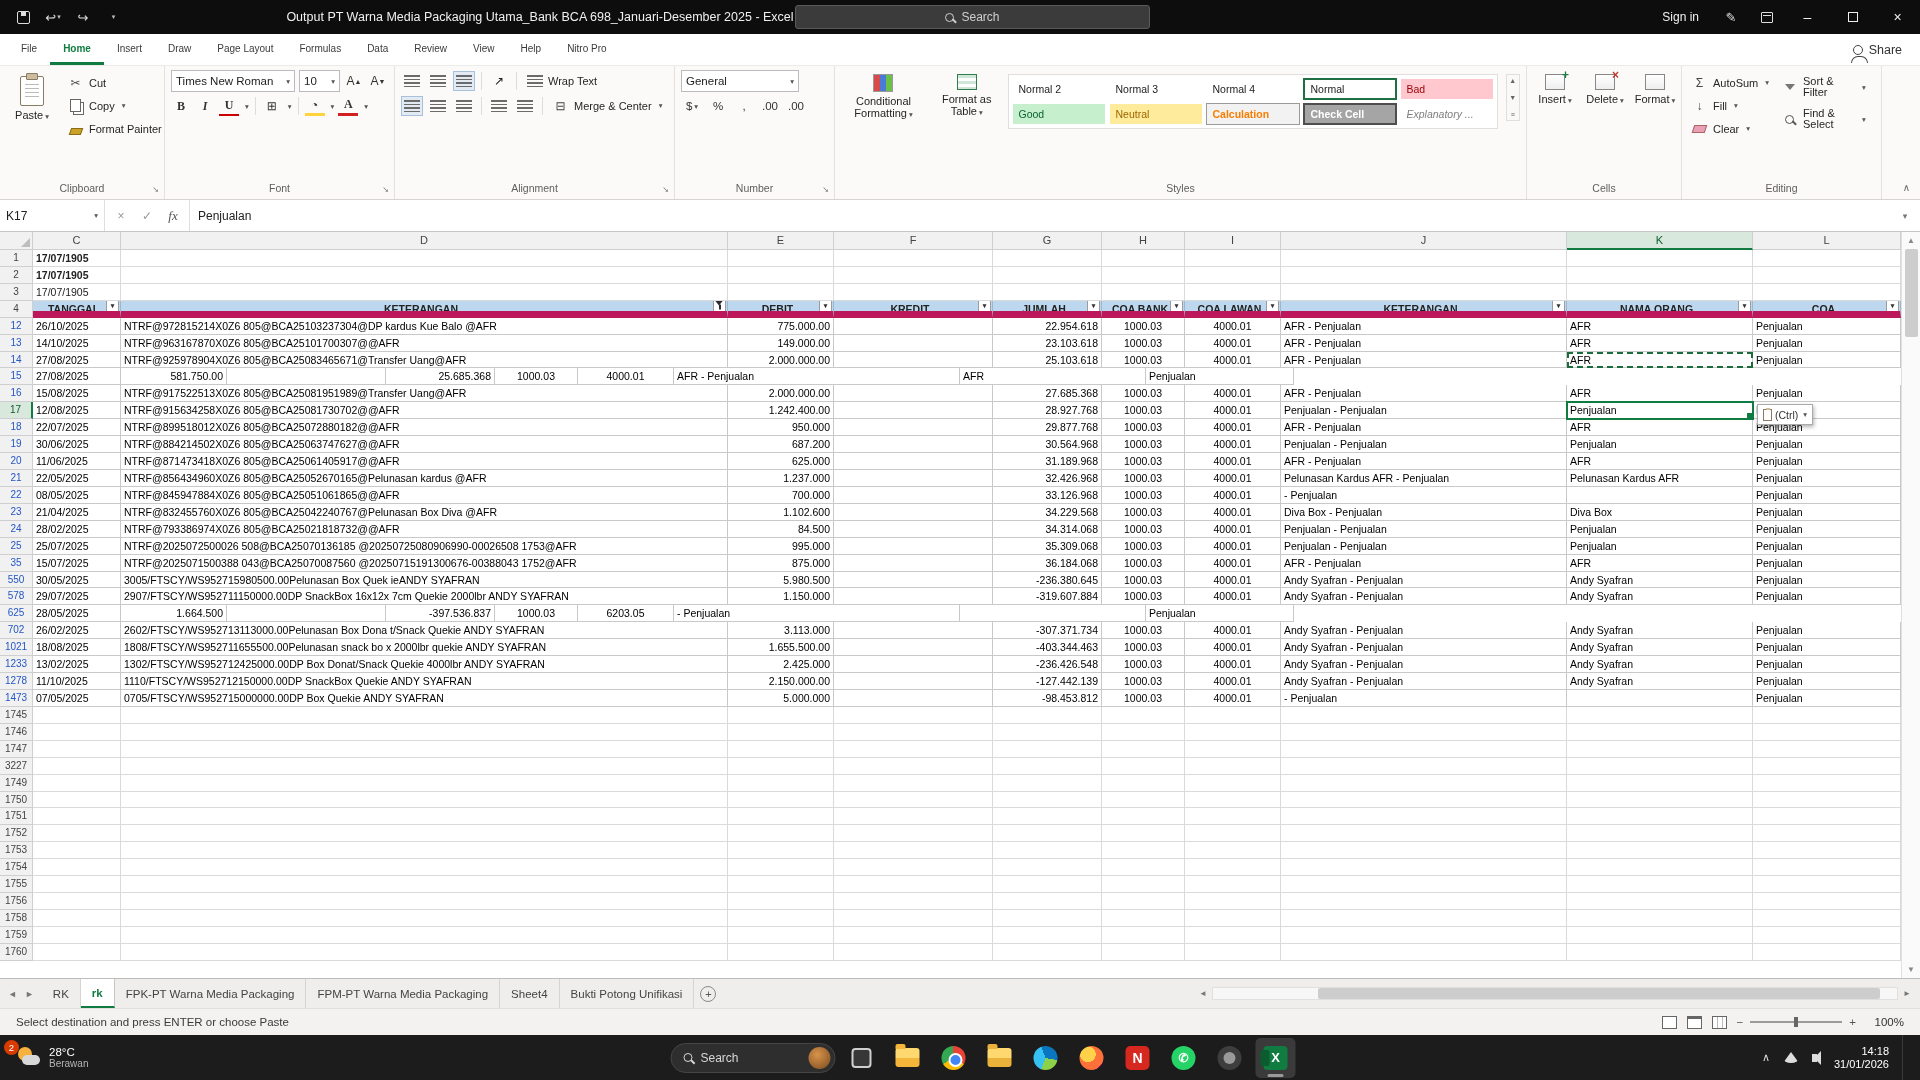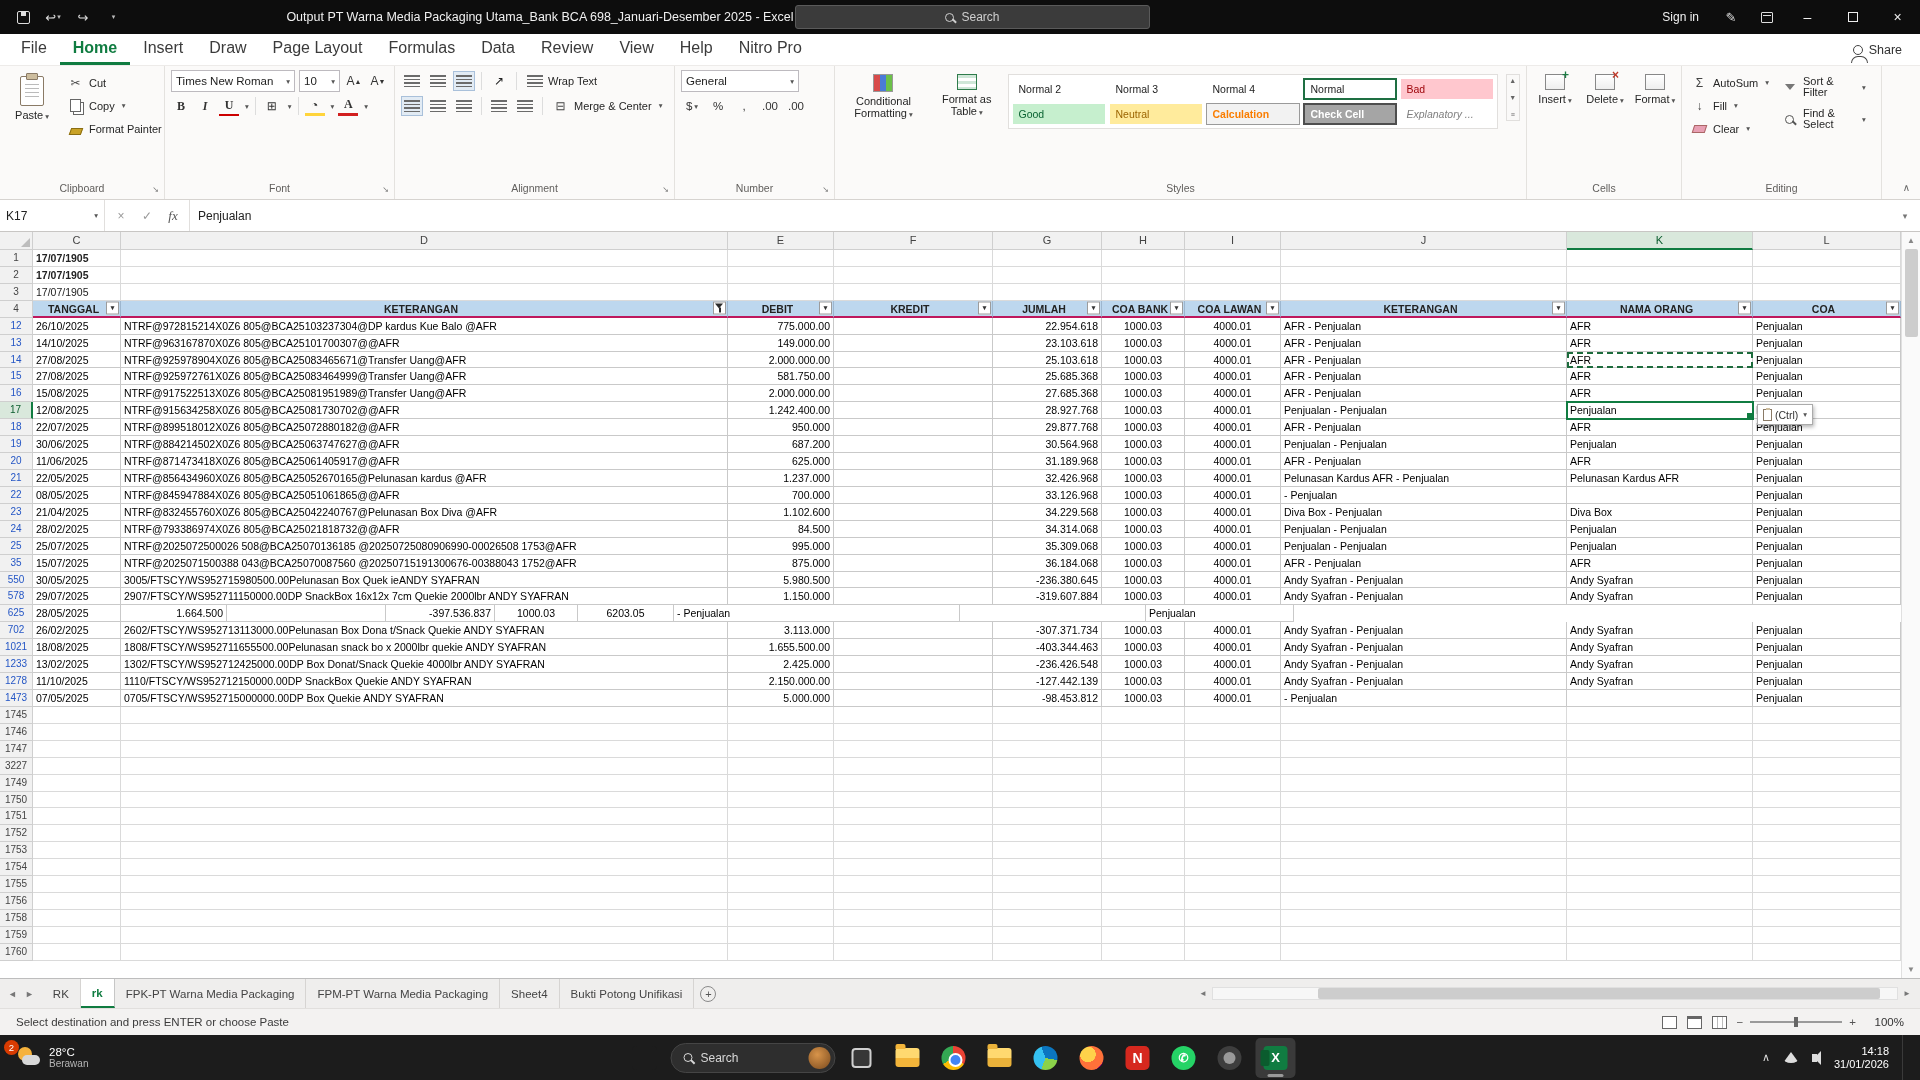--- a/index.html
+++ b/index.html
@@ -22,21 +22,21 @@
   .signin{font-size:12px;padding:0 14px;color:#f0f0f0}
   .tbicon{width:36px;height:100%;display:flex;align-items:center;justify-content:center;color:#ddd;font-size:13px}
   .ribdisp{width:12px;height:11px;border:1.5px solid #ddd;border-radius:1px;position:relative}
   .ribdisp::after{content:'';position:absolute;left:1px;right:1px;top:2px;height:1.5px;background:#ddd}
   .wbtn{width:45px;height:100%;display:flex;align-items:center;justify-content:center;color:#eee;font-size:14px}
   .maxbox{width:10px;height:10px;border:1.2px solid #eee}
 
   
   .tabsrow{height:32px;background:#fff;display:flex;align-items:stretch;flex:0 0 32px;border-bottom:1px solid #EDEBE9}
   #ribbon-tabs{display:flex;align-items:stretch;padding-left:8px}
-  .rtab{display:flex;align-items:center;padding:0 13px;font-size:16px;color:#3b3b3b;border-bottom:3px solid transparent}
+  .rtab{display:flex;align-items:center;padding:0 13px;font-size:10px;color:#3b3b3b;border-bottom:3px solid transparent}
   .rtab.active{color:#107C41;font-weight:bold;border-bottom:3px solid #107C41}
   .share{margin-left:auto;display:flex;align-items:center;gap:6px;padding:0 18px;color:#333;font-size:12.5px}
   .person{width:10px;height:10px;border-radius:50%;border:1.5px solid #444;position:relative}
   .person::after{content:'';position:absolute;left:-3px;top:10px;width:15px;height:6px;border:1.5px solid #444;border-bottom:none;border-radius:8px 8px 0 0}
 
   
   .ribbon{height:134px;flex:0 0 134px;background:#FBFAF9;border-bottom:1px solid #D6D3D0;display:flex;position:relative}
   .grp{display:flex;flex-direction:column;border-right:1px solid #E4E2DF;padding:4px 6px 2px 6px;position:relative}
   .grp-label{margin-top:auto;text-align:center;font-size:10.5px;color:#605E5C;padding:2px 0 3px;position:relative}
   .launcher{position:absolute;right:-1px;bottom:3px;font-size:8px;color:#777}
@@ -106,21 +106,21 @@
   .g-row:first-child{height:18px}
   .g-cell{flex:0 0 auto;overflow:hidden;white-space:nowrap;font-size:10.5px;line-height:16.5px;border-right:1px solid #DADADA;border-bottom:1px solid #DADADA;padding:0 3px;background:#fff;position:relative}
   .g-corner{width:33px;background:#F1F1F1;border-right:1px solid #CFCFCF;border-bottom:1px solid #CFCFCF}
   .corner-tri{position:absolute;right:2px;bottom:2px;width:0;height:0;border-left:9px solid transparent;border-bottom:9px solid #BDBDBD}
   .g-colletter{background:#F1F1F1;border-right:1px solid #CFCFCF;border-bottom:1px solid #CFCFCF;text-align:center;color:#444;font-size:11px;line-height:17px}
   .g-colletter.selhdr-col{background:#D9E8DC;border-bottom:2px solid #107C41;color:#0B5C2E}
   .g-rownum{width:33px;background:#F1F1F1;border-right:1px solid #CFCFCF;border-bottom:1px solid #CFCFCF;text-align:center;color:#444;font-size:10px}
   .g-rownum.blue{color:#2456C5}
   .g-rownum.selhdr-row{background:#D9E8DC;border-right:2px solid #107C41;color:#0B5C2E}
   .g-plain.b{font-weight:bold}
-  .r-header .g-hdr{background:#BDD7EE;border-right:1px solid #9DB6CE;border-bottom:2px solid #be185d;font-weight:bold;font-size:10.5px;text-align:center;padding:0 8px 0 2px}
+  .r-header .g-hdr{background:#BDD7EE;border-right:1px solid #9DB6CE;border-bottom:7px solid #be185d;font-weight:bold;font-size:10.5px;text-align:center;padding:0 8px 0 2px}
   .hdr-label{display:inline-block;max-width:100%;overflow:hidden}
   .filter-btn{position:absolute;right:1px;top:50%;transform:translateY(-50%);width:13px;height:13px;background:#fff;border:1px solid #9c9c9c;display:flex;align-items:center;justify-content:center;font-size:7px;color:#333}
   .funnel-ic{width:9px;height:10px;position:relative}
   .funnel-ic::before{content:'';position:absolute;top:0;left:0;border-left:4.5px solid transparent;border-right:4.5px solid transparent;border-top:5px solid #2b2b2b}
   .funnel-ic::after{content:'';position:absolute;top:4px;left:3.5px;width:2px;height:5px;background:#2b2b2b}
   .g-data{border-right:1px solid #C9C9C9;border-bottom:1px solid #C9C9C9;color:#000}
   .a-left{text-align:left}.a-right{text-align:right}.a-center{text-align:center}
   .g-data.copied{outline:2px dashed #1c6b3c;outline-offset:-2px;z-index:2}
   .g-data.selected{outline:2px solid #107C41;outline-offset:-1px;z-index:3}
   .g-data.selected::after{content:'';position:absolute;right:0;bottom:0;width:5px;height:5px;background:#107C41;border-left:1px solid #fff;border-top:1px solid #fff}
@@ -612,21 +612,20 @@
           <div class="g-cell g-data a-right" style="width: 109px;">25.103.618</div>
           <div class="g-cell g-data a-center" style="width: 83px;">1000.03</div>
           <div class="g-cell g-data a-center" style="width: 96px;">4000.01</div>
           <div class="g-cell g-data a-left" style="width: 286px;">AFR - Penjualan</div>
           <div class="g-cell g-data a-left copied" style="width: 186px;">AFR</div>
           <div class="g-cell g-data a-left" style="width: 148px;">Penjualan</div>
         </div>
         <div class="g-row r-data">
           <div class="g-cell g-rownum blue">15</div>
           <div class="g-cell g-data a-left" style="width: 88px;">27/08/2025</div>
-          <div class="g-cell g-data a-left" style="width: 607px;">NTRF@925972761X0Z6 805@BCA25083464999@Transfer Uang@AFR</div>
           <div class="g-cell g-data a-right" style="width: 106px;">581.750.00</div>
           <div class="g-cell g-data a-right" style="width: 159px;"></div>
           <div class="g-cell g-data a-right" style="width: 109px;">25.685.368</div>
           <div class="g-cell g-data a-center" style="width: 83px;">1000.03</div>
           <div class="g-cell g-data a-center" style="width: 96px;">4000.01</div>
           <div class="g-cell g-data a-left" style="width: 286px;">AFR - Penjualan</div>
           <div class="g-cell g-data a-left" style="width: 186px;">AFR</div>
           <div class="g-cell g-data a-left" style="width: 148px;">Penjualan</div>
         </div>
         <div class="g-row r-data">

